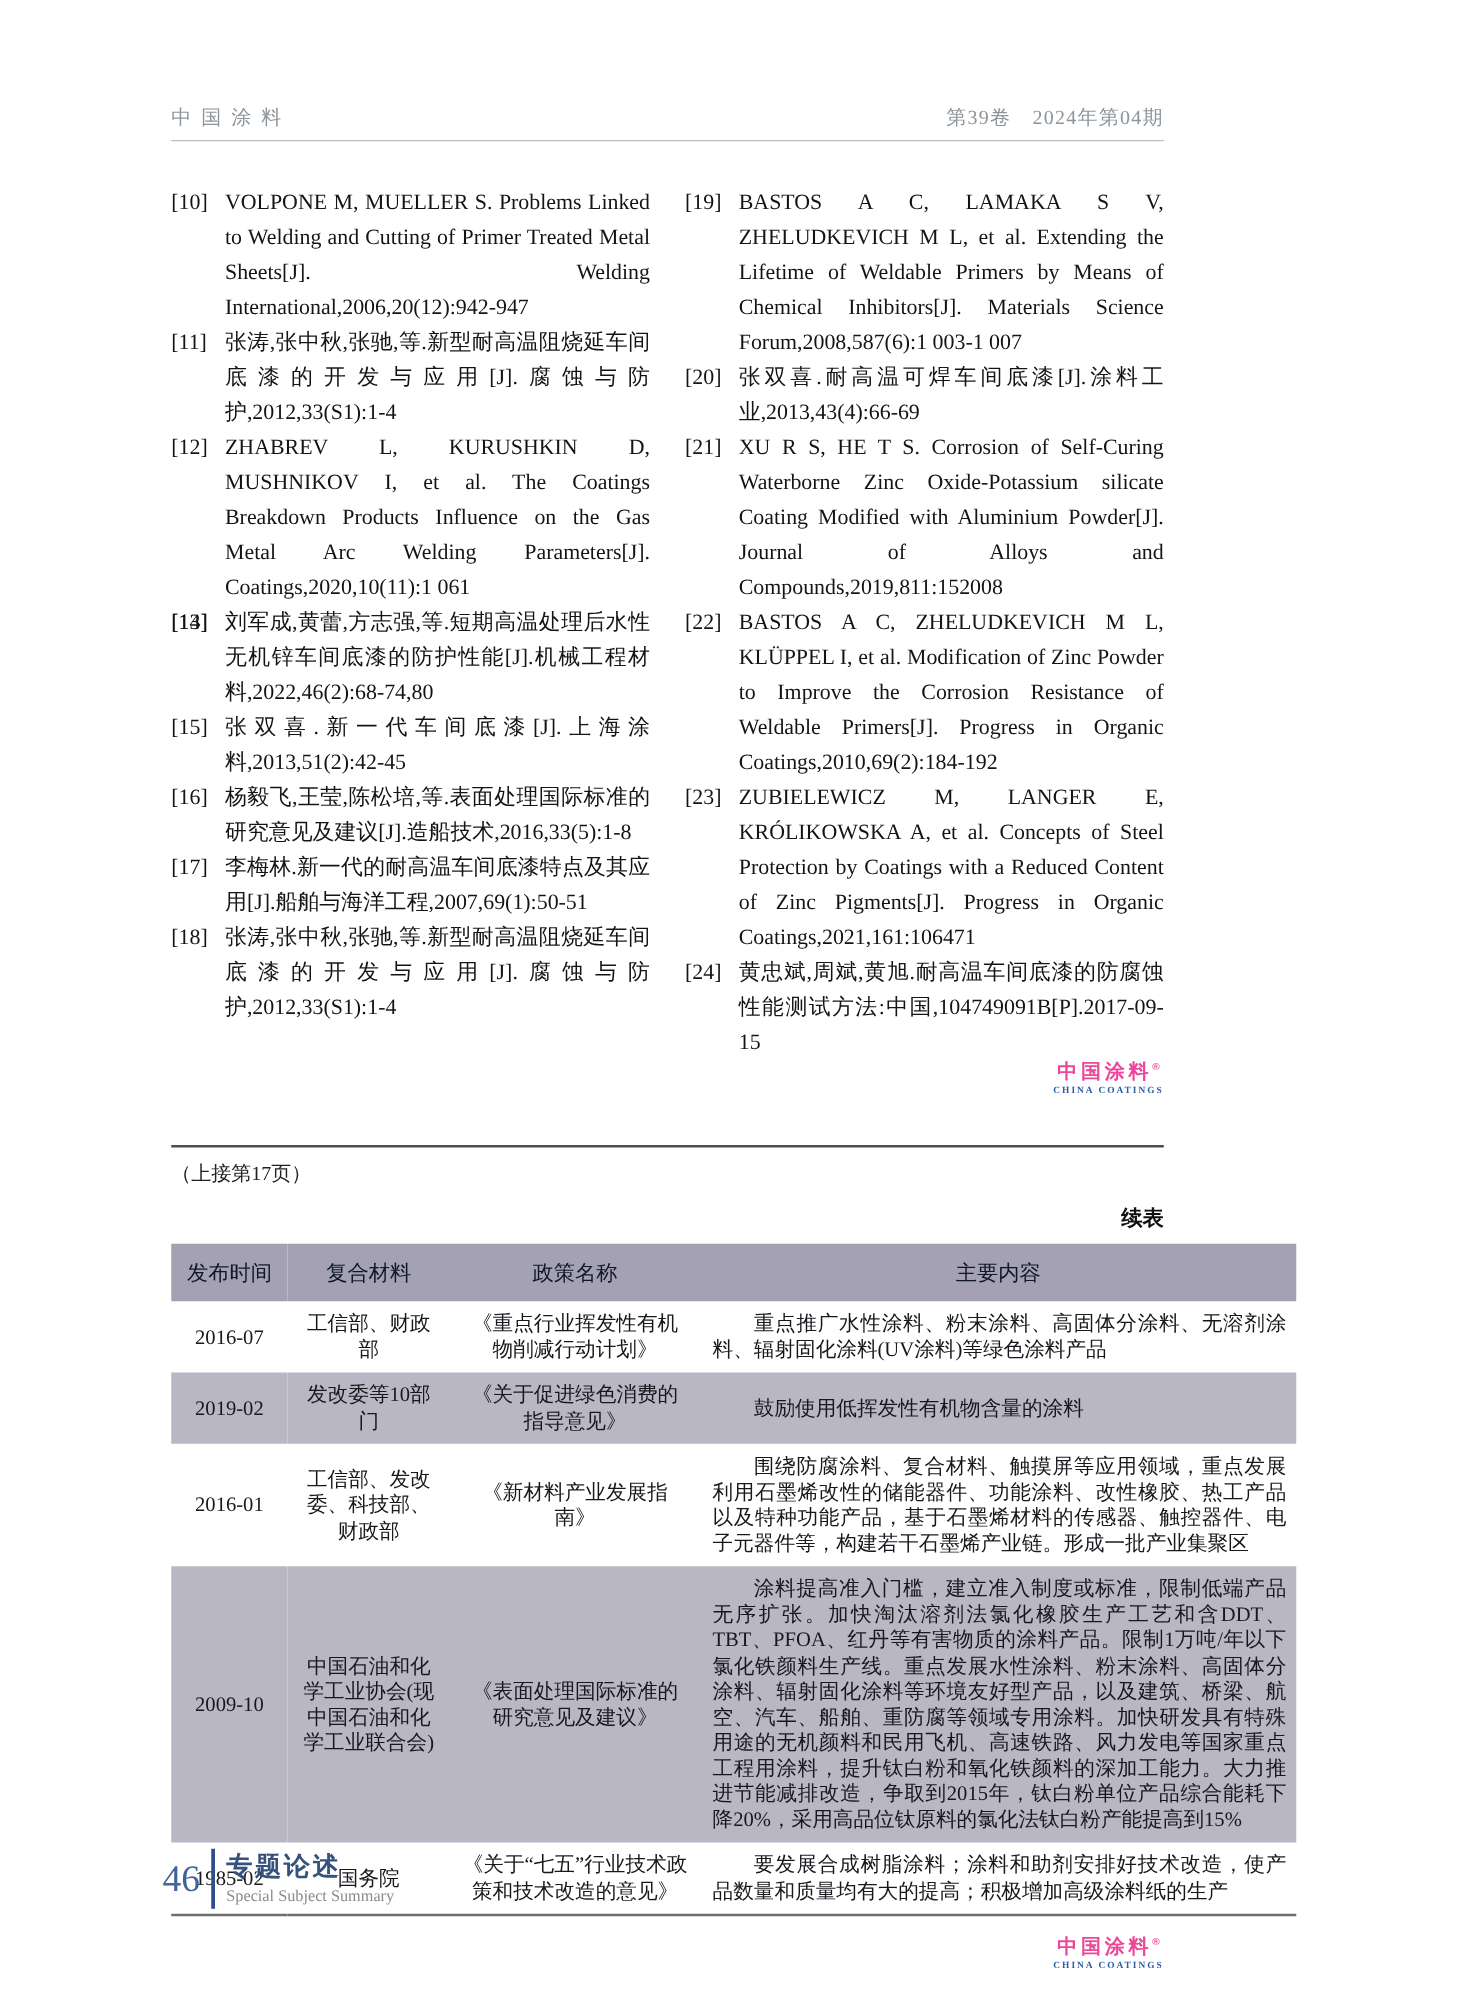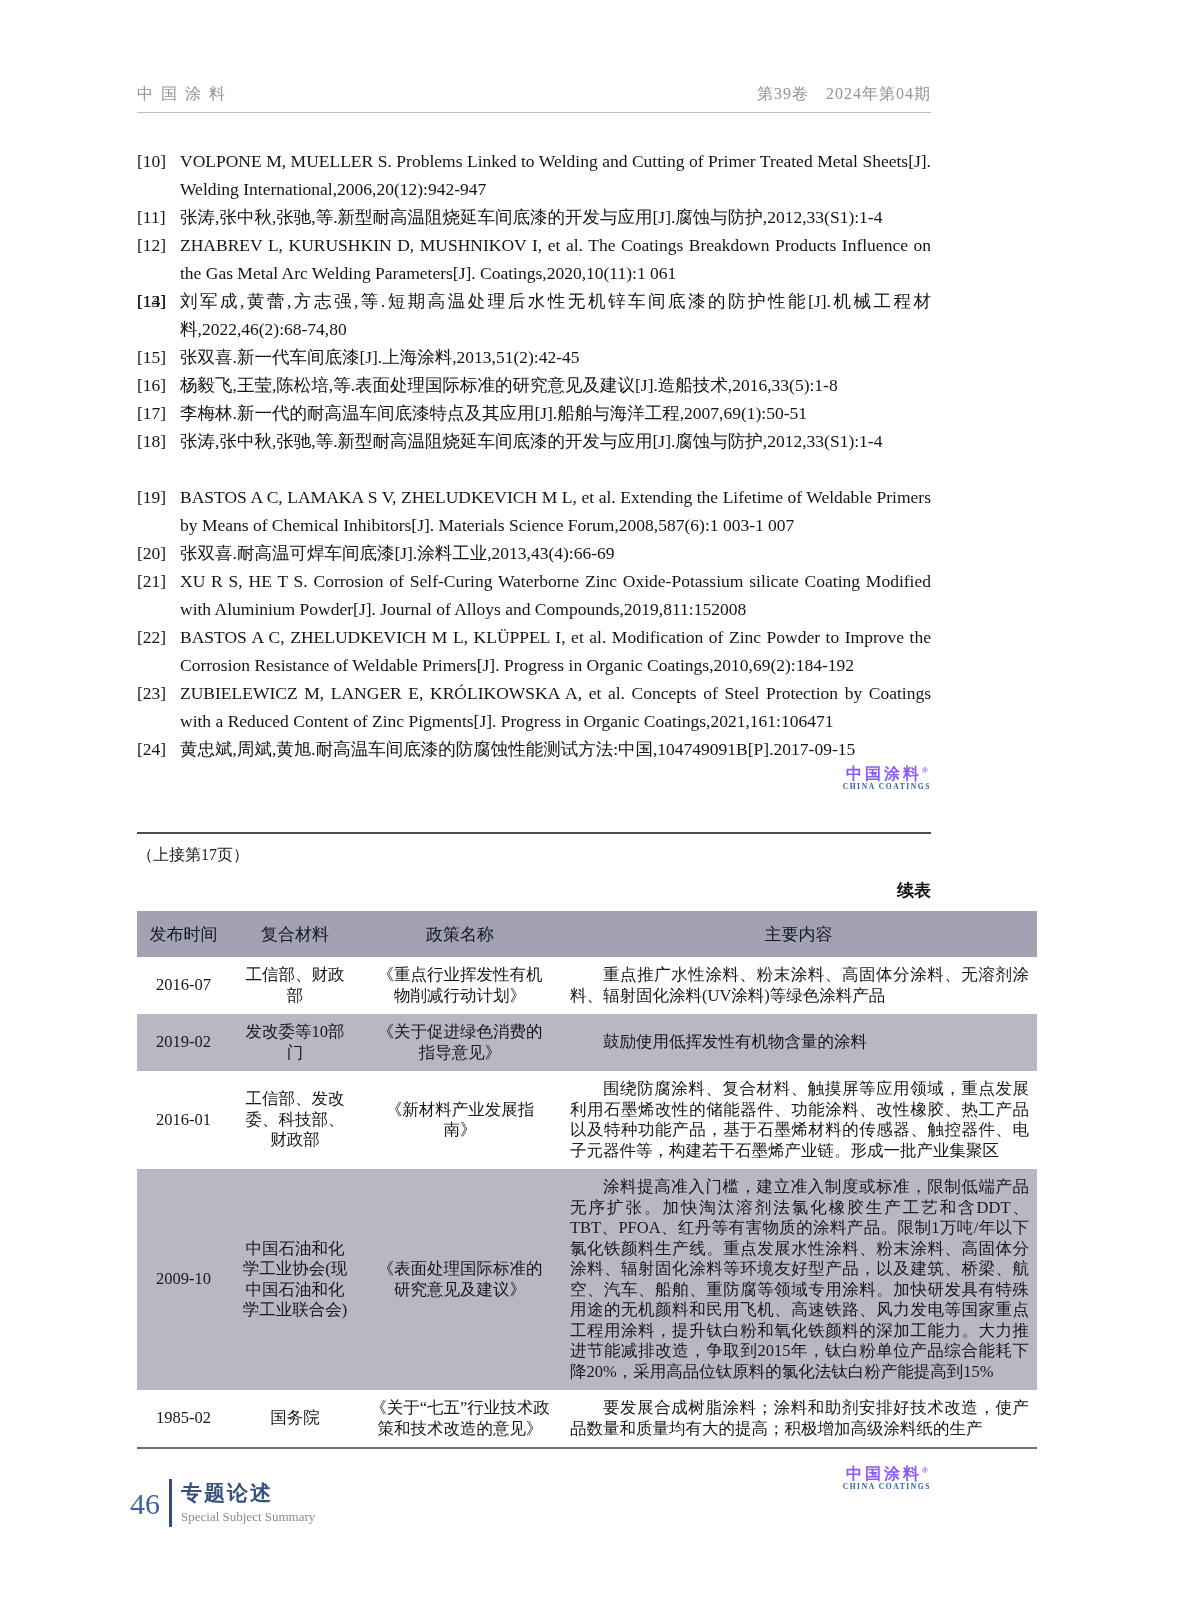--- a/index.html
+++ b/index.html
@@ -15,32 +15,32 @@
   
   .pg-header {
     display:flex; justify-content:space-between; align-items:flex-end;
     border-bottom:1px solid #b9bec2; padding-bottom:7px;
     color:#8d959b; font-size:16px;
   }
   .pg-header .journal { letter-spacing:8px; }
   .pg-header .issue { letter-spacing:1px; }
 
   
-  .refs { display:flex; gap:28px; margin-top:34px;flex-direction:column; }
+  .refs { display:flex; gap:28px; margin-top:34px; }
   .refs .col { flex:1; min-width:0; }
   .ref {
     position:relative; padding-left:43px;
     font-size:17.5px; line-height:28px; text-align:justify;
     color:#141414;
   }
   .ref .num { position:absolute; left:0; top:0; }
 
   
   .logo { width:max-content; margin-left:auto; margin-top:2px; text-align:center; line-height:1.15; }
-  .logo .cn { color:#8b5cf6; font-weight:bold; font-size:16px; letter-spacing:3px; font-family:"Liberation Sans",sans-serif; }
+  .logo .cn { color:#ec4899; font-weight:bold; font-size:16px; letter-spacing:3px; font-family:"Liberation Sans",sans-serif; }
   .logo .cn sup { font-size:8px; letter-spacing:0; }
   .logo .en { color:#2b5ca8; font-weight:bold; font-size:7.5px; letter-spacing:1.6px; font-family:Liberation Serif, serif; }
 
   
   .divider { margin-top:40px; border-top:2px solid #4d4d4d; }
   .cont-note { margin-top:11px; font-size:16px; color:#222; }
   .table-note { margin-top:13px; text-align:right; font-weight:bold; font-size:17px; color:#111; }
 
   
   table.policy { width:900px; margin-top:9px; border-collapse:collapse; table-layout:fixed; border-bottom:2px solid #6f6f6f; }

